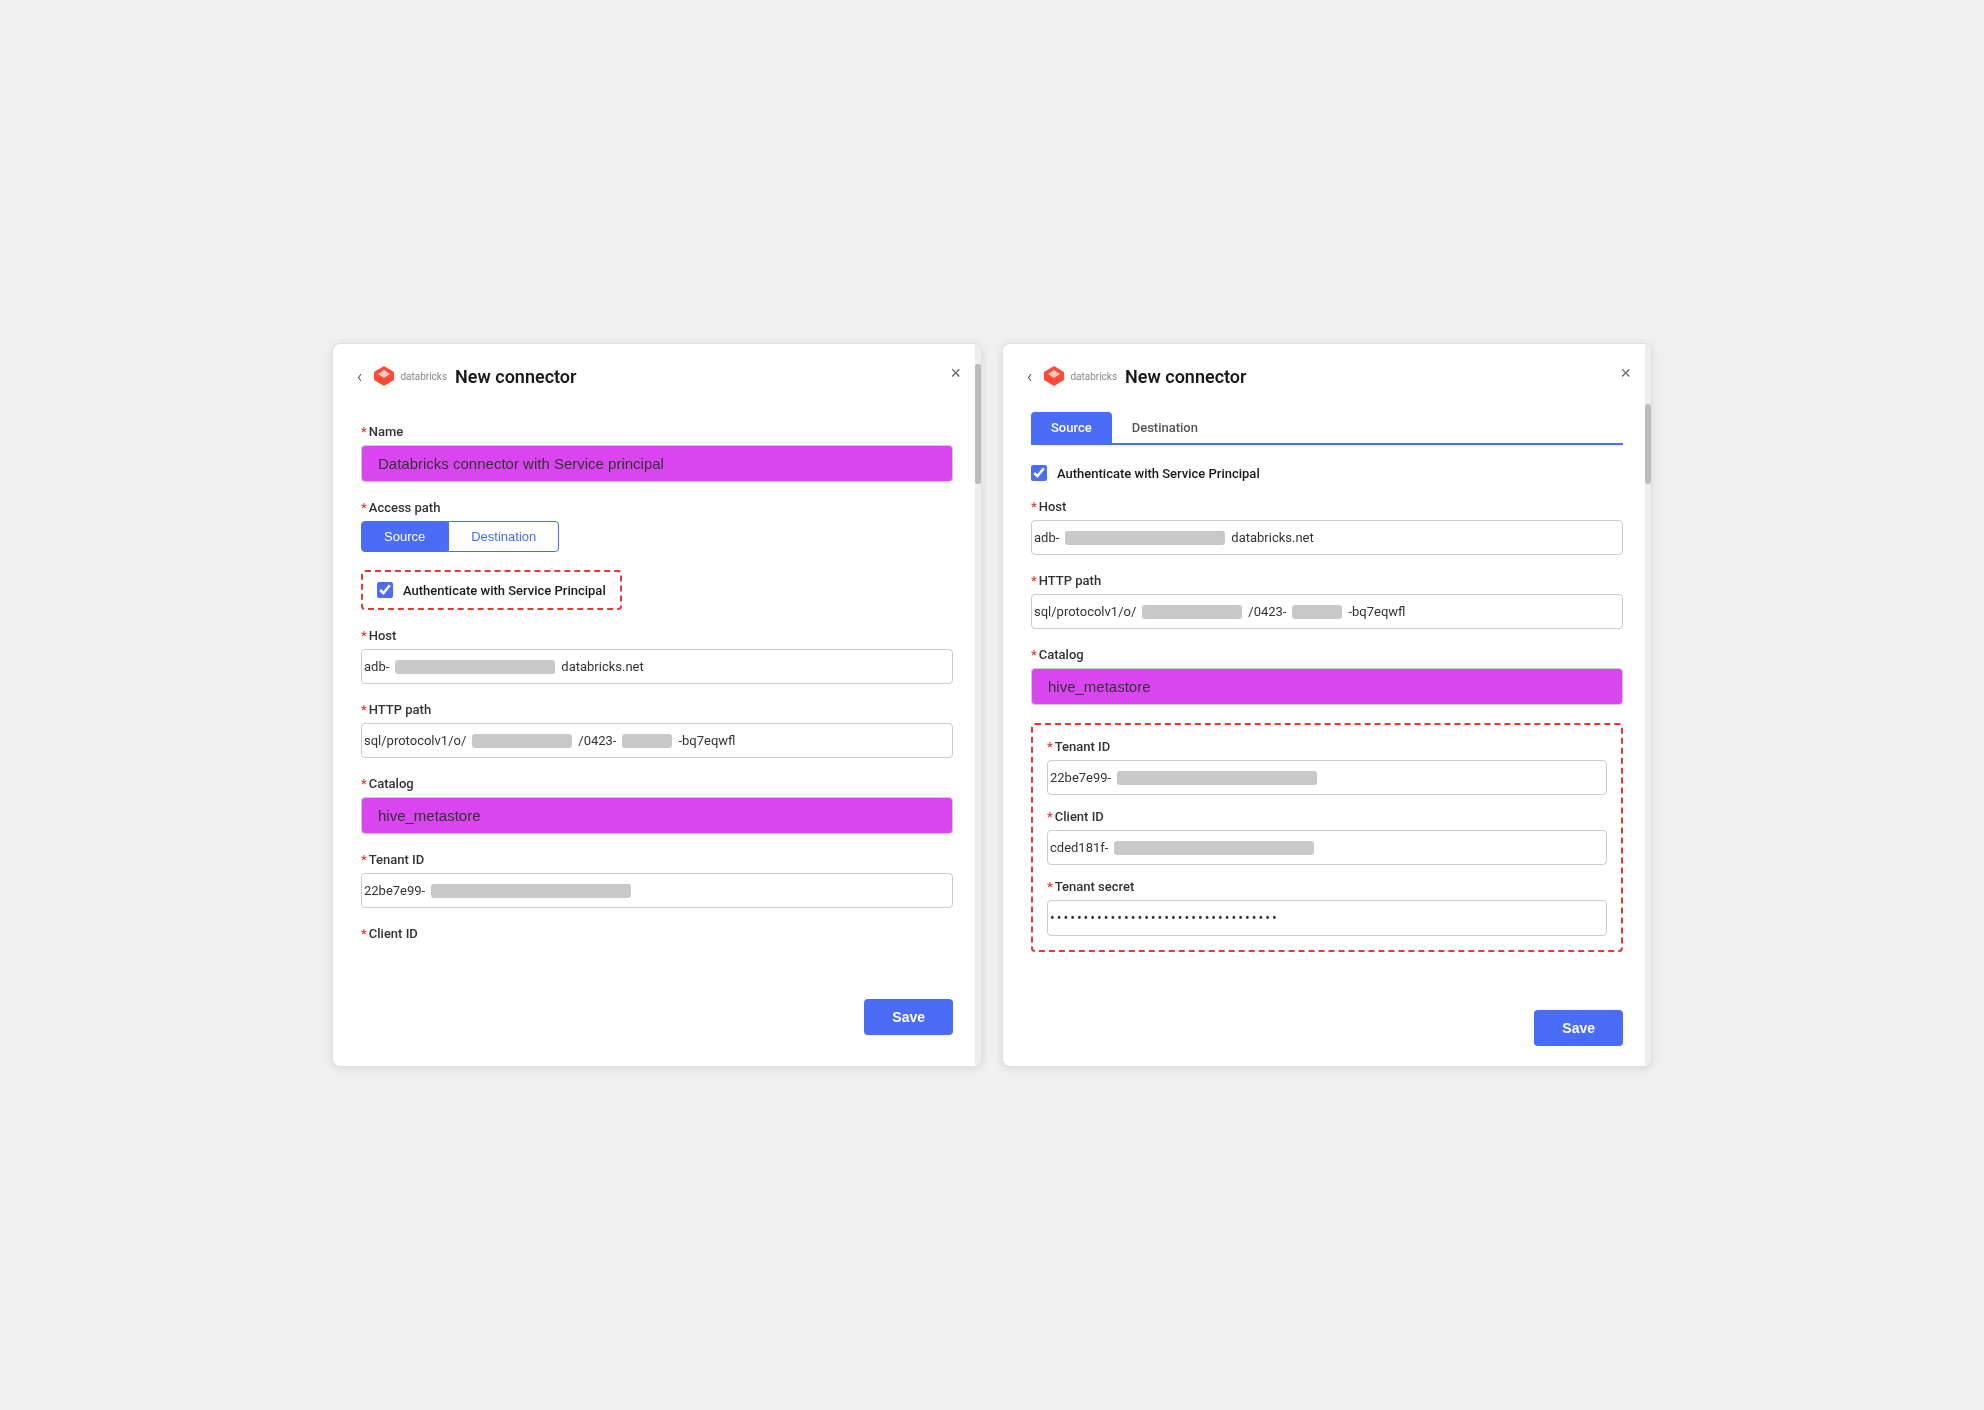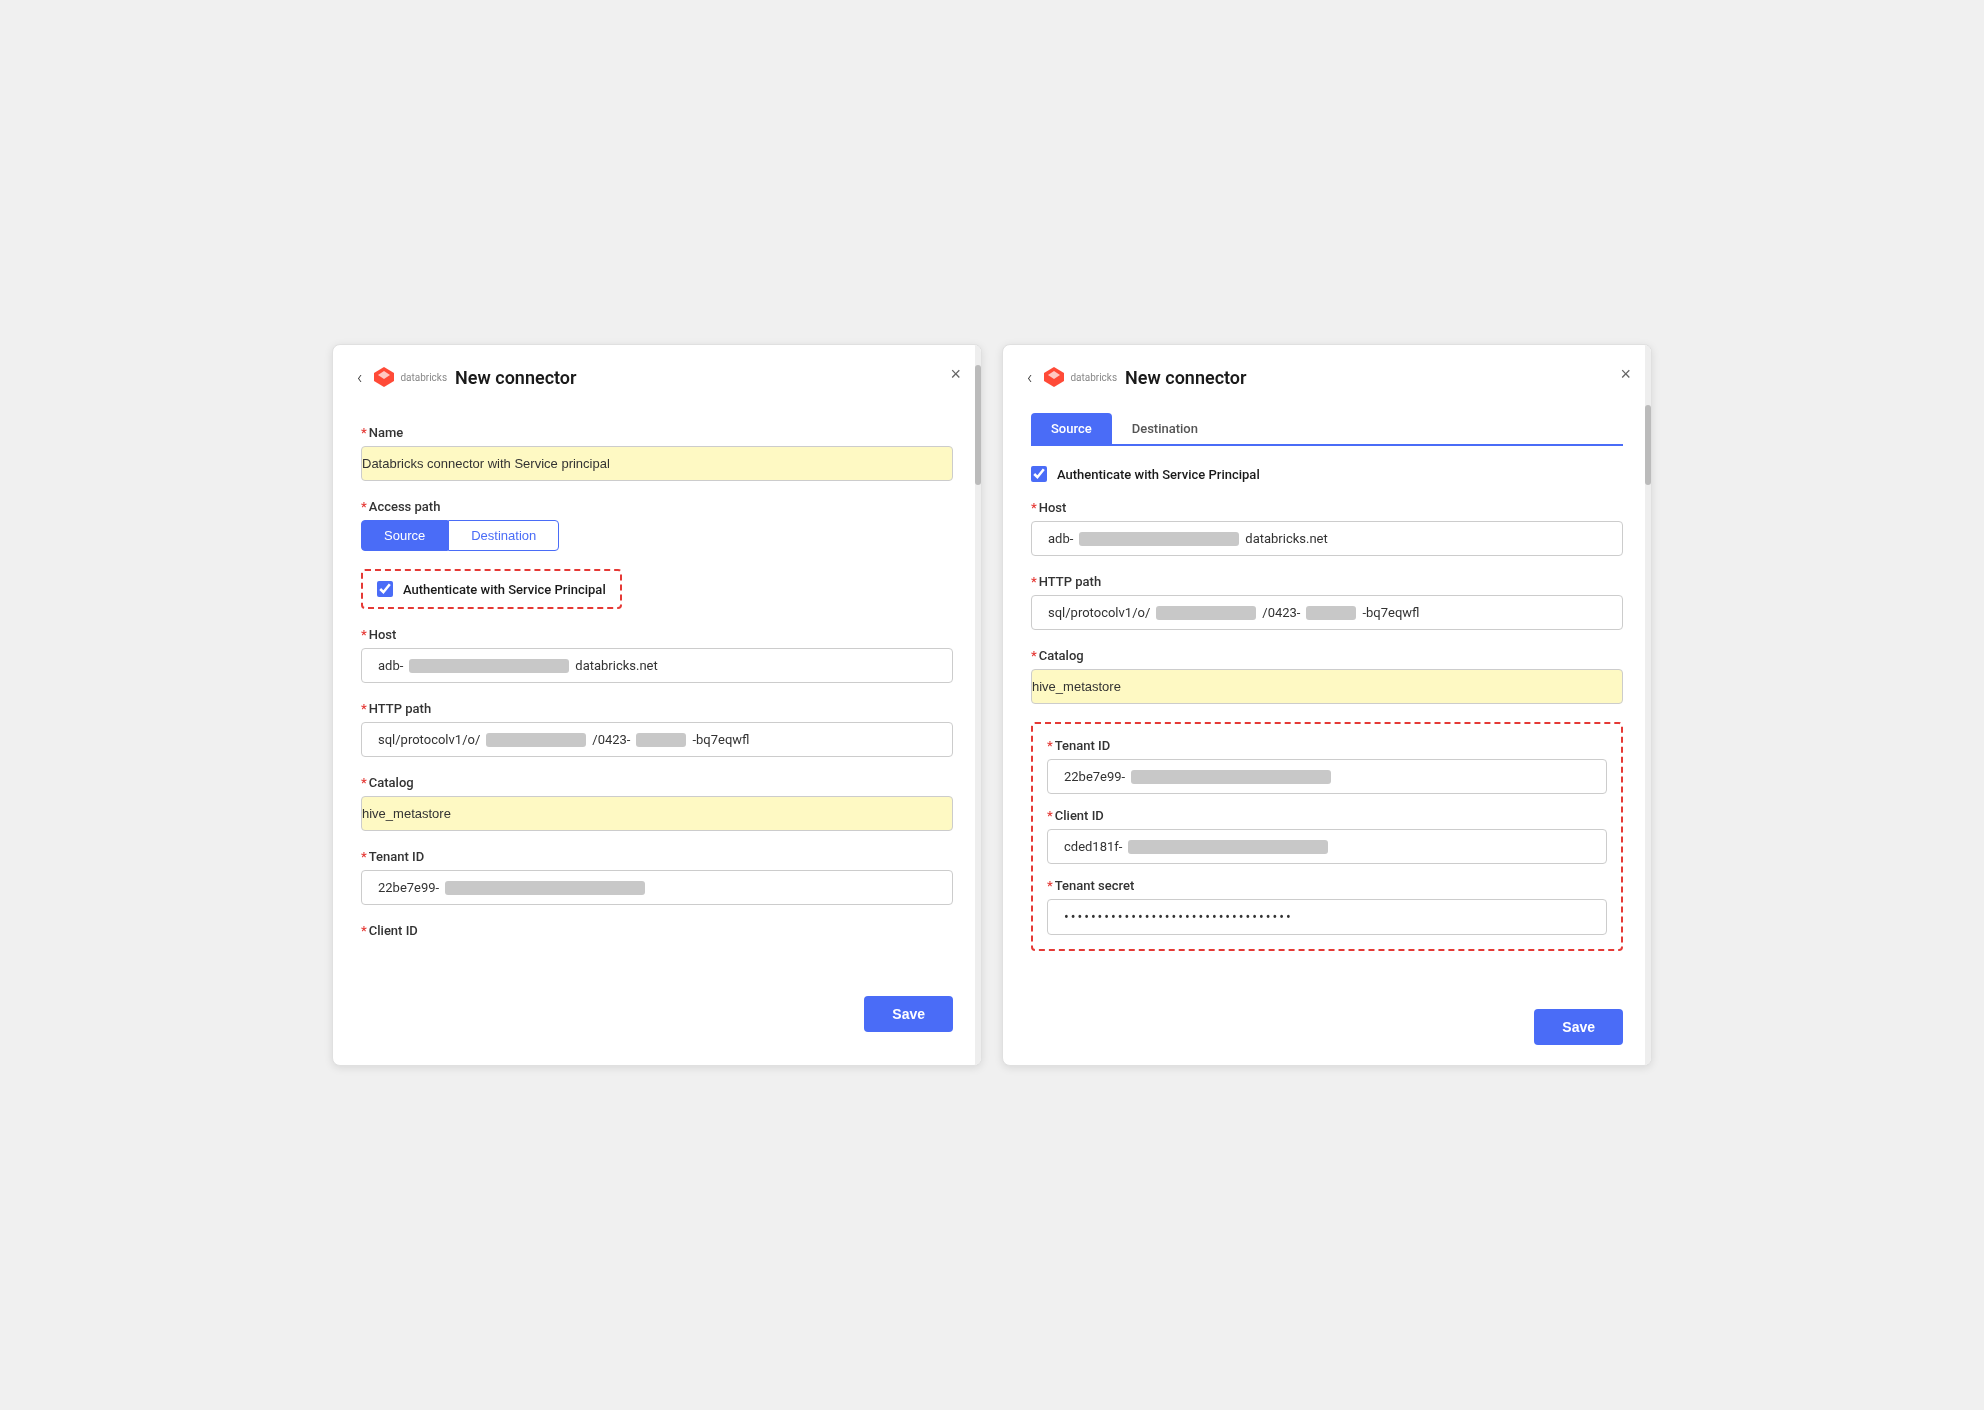--- a/index.html
+++ b/index.html
@@ -88,26 +88,26 @@
       display: flex;
       align-items: center;
       gap: 2px;
     }
     .required-star {
       color: #e53935;
       font-size: 13px;
     }
     .text-input {
       width: 100%;
-      padding: 9px 0;
+      padding: 9px 16px;
       border: 1px solid #cccccc;
       border-radius: 4px;
-      font-size: 13px;
+      font-size: 15px;
       color: #333;
-      background: #fef9c3;
+      background: #d946ef;
       outline: none;
     }
     .redacted-block {
       display: inline-block;
       background: #c8c8c8;
       border-radius: 3px;
       height: 14px;
       vertical-align: middle;
     }
     .access-type-buttons {
@@ -212,21 +212,21 @@
       cursor: pointer;
       border-bottom: none;
     }
     .tab-item.active {
       background: #4a6cf7;
       color: #fff;
       border-radius: 4px 4px 0 0;
     }
     .input-with-redacted {
       width: 100%;
-      padding: 9px 16px;
+      padding: 9px 2px;
       border: 1px solid #cccccc;
       border-radius: 4px;
       font-size: 13px;
       color: #333;
       background: #fff;
       display: flex;
       align-items: center;
       gap: 6px;
     }
     .password-dots {

